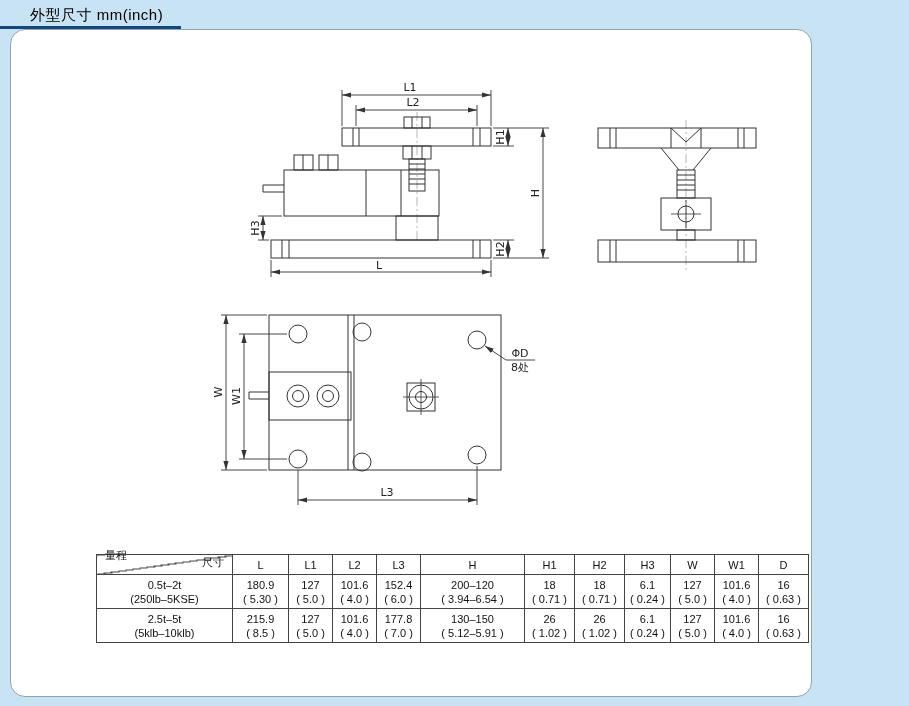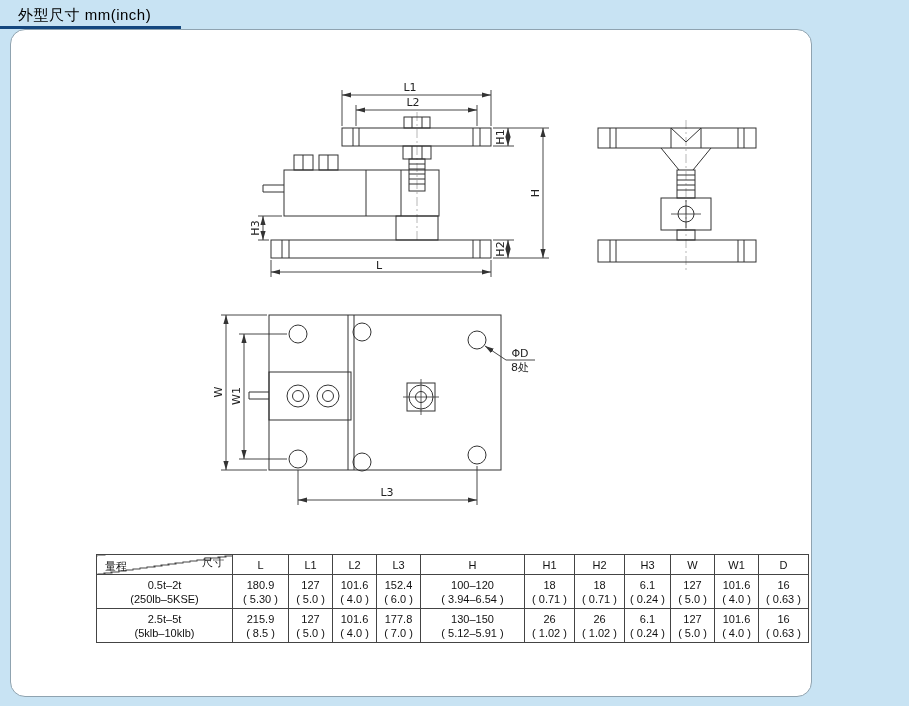--- a/index.html
+++ b/index.html
@@ -4,21 +4,21 @@
 <style>
   * { margin:0; padding:0; box-sizing:border-box; }
   html,body { width:909px; height:706px; overflow:hidden; }
   body {
     background:#c8e3f3;
     font-family:"Liberation Sans","DejaVu Sans",sans-serif;
     color:#111;
     position:relative;
   }
   .page-title {
-    position:absolute; left:18px; top:6px;
+    position:absolute; left:30px; top:6px;
     font-size:15px; color:#000; letter-spacing:0.5px;
   }
   .title-rule {
     position:absolute; left:0; top:26px;
     width:181px; height:3px; background:#14477e;
   }
   .panel {
     position:absolute; left:10px; top:29px;
     width:802px; height:668px;
     background:#fff;
@@ -47,21 +47,21 @@
   .dim-table tbody td { height:34px; }
   .corner {
     position:relative; padding:0;
     background-image:linear-gradient(to bottom right,
       transparent calc(50% - 0.6px),
       #444 calc(50% - 0.6px),
       #444 calc(50% + 0.6px),
       transparent calc(50% + 0.6px));
   }
   .corner .c-top { position:absolute; top:0; right:8px; }
-  .corner .c-bot { position:absolute; bottom:1px; left:8px; }
+  .corner .c-bot { position:absolute; bottom:12px; left:8px; }
 </style>
 </head>
 <body>
 
 <div>
   <div class="page-title">外型尺寸 mm(inch)</div>
   <div class="title-rule"></div>
 
   <div class="panel">
 
@@ -288,21 +288,21 @@
             </td>
             <td>
               <div>101.6</div>
               <div>( 4.0 )</div>
             </td>
             <td>
               <div>152.4</div>
               <div>( 6.0 )</div>
             </td>
             <td>
-              <div>100–120</div>
+              <div>200–120</div>
               <div>( 3.94–6.54 )</div>
             </td>
             <td>
               <div>18</div>
               <div>( 0.71 )</div>
             </td>
             <td>
               <div>18</div>
               <div>( 0.71 )</div>
             </td>

